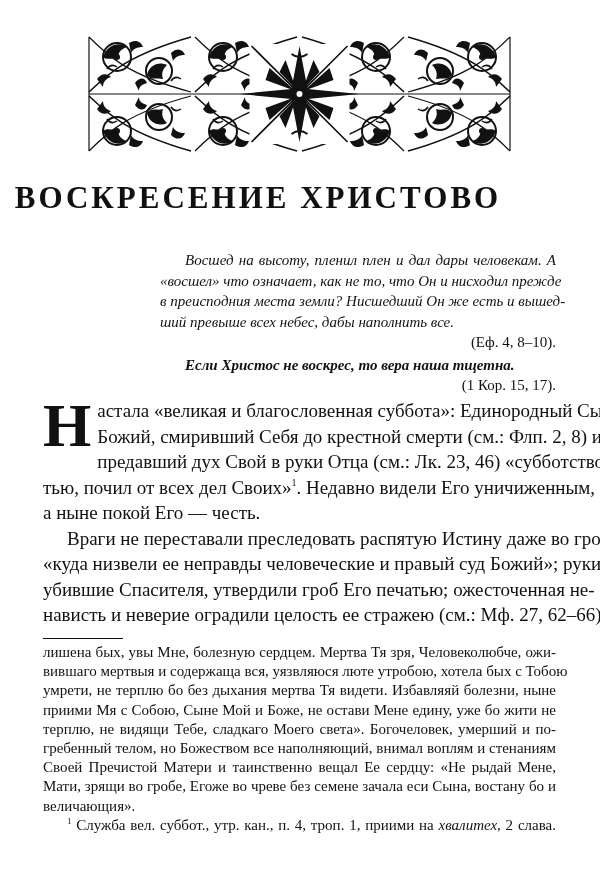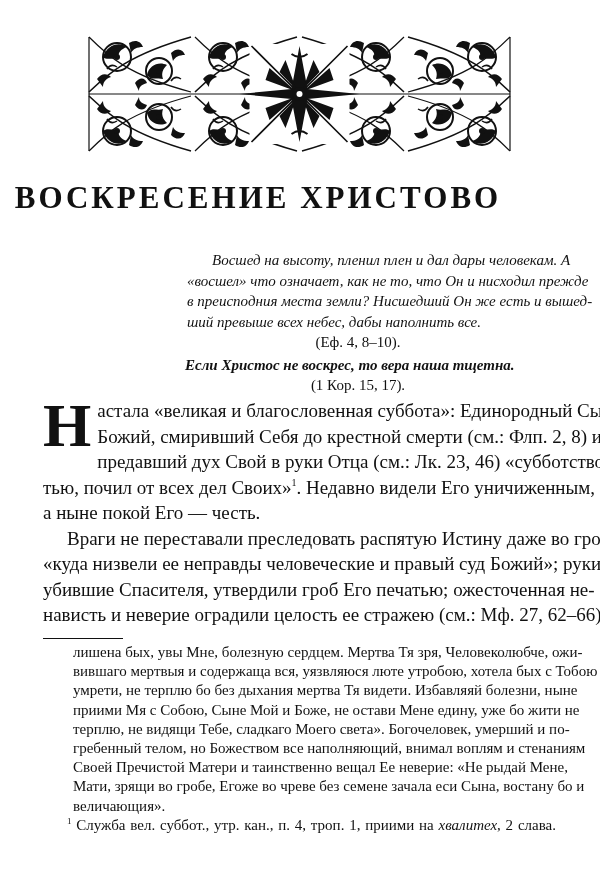--- a/index.html
+++ b/index.html
@@ -13,24 +13,24 @@
   .ornament svg { width: 100%; height: 100%; display: block; }
   .title {
     position: absolute; left: 0; width: 516px; top: 178px;
     text-align: center; font-size: 31px; font-weight: bold;
     letter-spacing: 3px; line-height: 40px;
   }
   .epigraph {
     position: absolute; left: 160px; width: 396px; top: 250px;
     font-size: 15px; line-height: 20.5px; font-style: italic;
   }
-  .ep-line { display: block; white-space: nowrap; text-align: justify; text-align-last: justify; margin-left: 27px; }
+  .ep-line { display: block; white-space: nowrap; text-align: justify; text-align-last: justify; }
   .ep-line.first { text-indent: 25px; }
   .ep-line.last { text-align-last: left; }
-  .ep-ref { display: block; text-align: center; font-style: normal; font-family: Liberation Serif, serif; }
+  .ep-ref { display: block; text-align: right; font-style: normal; font-family: Liberation Serif, serif; }
   .ep2 { display: block; text-indent: 25px; margin-top: 2px; font-weight: bold; }
   .body {
     position: absolute; left: 43px; width: 513px; top: 398px;
     font-size: 19px; line-height: 25.5px;
   }
   .line { display: block; white-space: nowrap; text-align: justify; text-align-last: justify; height: 25.5px; }
   .line.last { text-align-last: left; }
   .line.indent { text-indent: 24px; }
   .small { font-size: 19px; }
   .dropcap {
@@ -39,21 +39,21 @@
   }
   sup { font-size: 10px; vertical-align: 8px; line-height: 0; }
   .rule {
     position: absolute; left: 43px; top: 638px; width: 80px; height: 0;
     border-top: 1px solid #111;
   }
   .footnotes {
     position: absolute; left: 43px; width: 513px; top: 643px;
     font-size: 15px; line-height: 19.2px;
   }
-  .fline { display: block; white-space: nowrap; text-align: justify; text-align-last: justify; margin-left: 30px; }
+  .fline { display: block; white-space: nowrap; text-align: justify; text-align-last: justify; }
   .fline.last { text-align-last: left; }
   .fnote { display: block; text-indent: 24px; white-space: nowrap; text-align: justify; text-align-last: justify; }
   .fnote sup { font-size: 9px; vertical-align: 6px; }
   em { font-style: italic; }
 </style>
 </head>
 <body>
 
 <div class="ornament">
   <svg viewBox="0 0 425 118" xmlns="http://www.w3.org/2000/svg">
@@ -158,17 +158,17 @@
 
 <div class="rule"></div>
 
 <div class="footnotes">
   <span class="fline">лишена бых, увы Мне, болезную сердцем. Мертва Тя зря, Человеколюбче, ожи-</span>
   <span class="fline">вившаго мертвыя и содержаща вся, уязвляюся люте утробою, хотела бых с Тобою</span>
   <span class="fline">умрети, не терплю бо без дыхания мертва Тя видети. Избавляяй болезни, ныне</span>
   <span class="fline">приими Мя с Собою, Сыне Мой и Боже, не остави Мене едину, уже бо жити не</span>
   <span class="fline">терплю, не видящи Тебе, сладкаго Моего света». Богочеловек, умерший и по-</span>
   <span class="fline">гребенный телом, но Божеством все наполняющий, внимал воплям и стенаниям</span>
-  <span class="fline">Своей Пречистой Матери и таинственно вещал Ее неверие: «Не рыдай Мене,</span>
+  <span class="fline">Своей Пречистой Матери и таинственно вещал Ее сердцу: «Не рыдай Мене,</span>
   <span class="fline">Мати, зрящи во гробе, Егоже во чреве без семене зачала еси Сына, востану бо и</span>
   <span class="fline last">величающия».</span>
   <span class="fnote"><sup>1</sup><span> Служба вел. суббот., утр. кан., п. 4, троп. 1, приими на </span><em>хвалитех</em><span>, 2 слава.</span></span>
 </div>
 
 </body></html>

